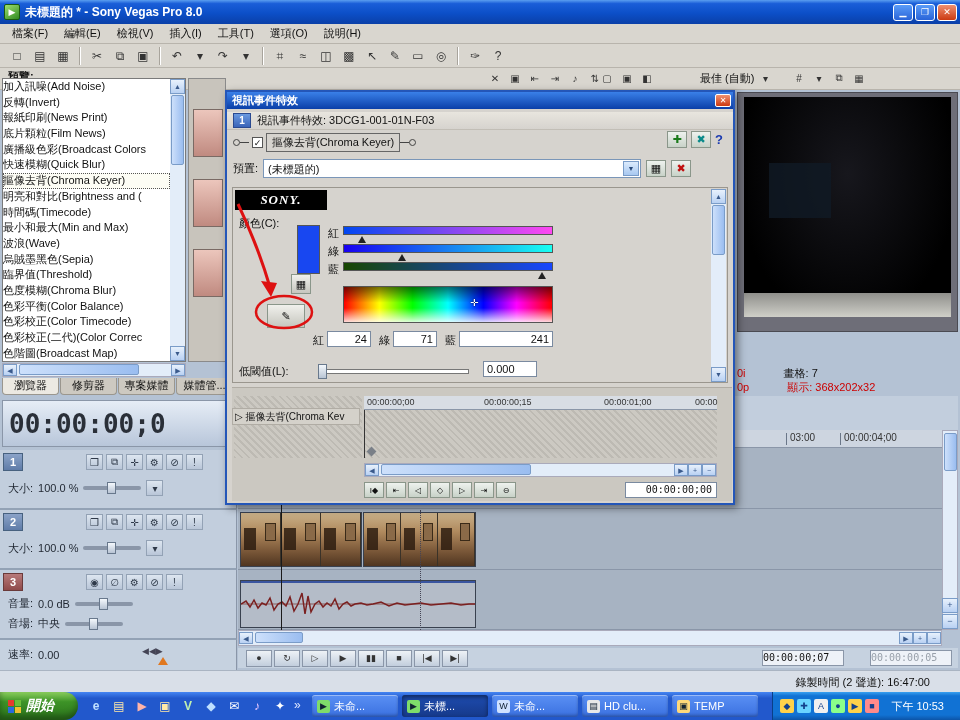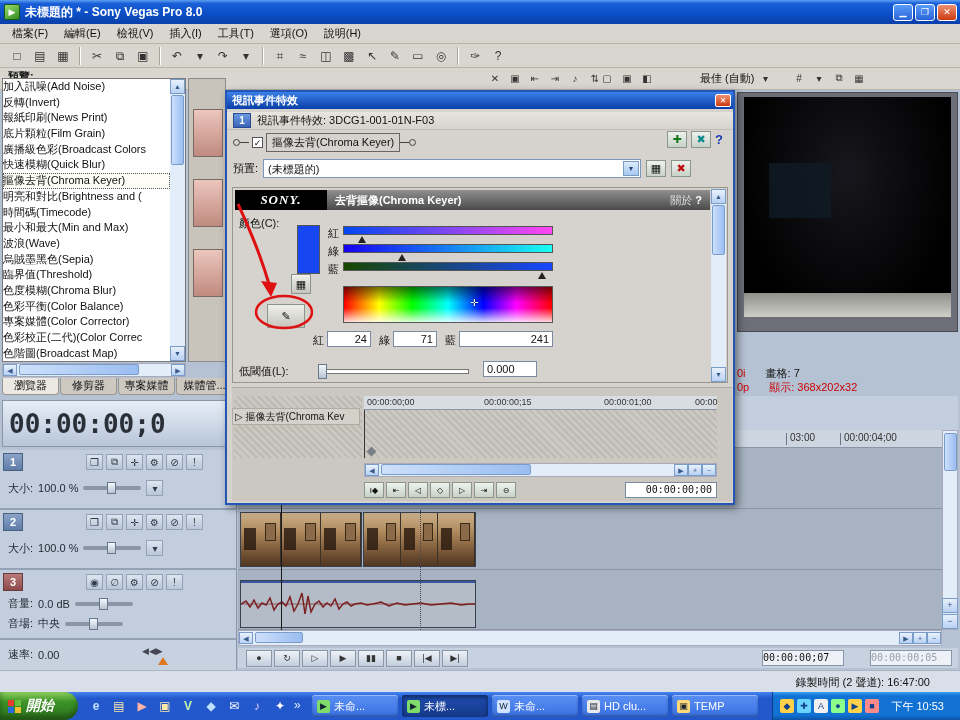--- a/index.html
+++ b/index.html
@@ -52,21 +52,21 @@
   .media-sliver{position:absolute;left:188px;top:78px;width:38px;height:284px;background:#c8c4bc;border:1px solid #8a8a8a}
   .m-thumb{position:absolute;left:4px;width:30px;height:48px;background:linear-gradient(#ecc6bc,#c08a80);border:1px solid #7a6a64}
 
   
   .preview-panel{position:absolute;left:737px;top:92px;width:221px;height:240px;background:#6e6e78;border:1px solid #4a4a52}
   .video-area{position:absolute;left:6px;top:4px;right:6px;bottom:14px;
     background:radial-gradient(ellipse at 50% 35%,#17171d 0%,#000 75%)}
   .video-band{position:absolute;left:0;right:0;bottom:0;height:24px;background:linear-gradient(#8f8f8b,#cfcfc8)}
   .video-dim{position:absolute;left:12%;top:30%;width:30%;height:25%;background:#101a26;opacity:.8}
   .pv-info{position:absolute;left:737px;top:366px;width:222px;font-size:11px;line-height:14px}
-  .pv-row{display:flex;gap:20px}
+  .pv-row{display:flex;gap:38px}
   .red-txt{color:#c00}
 
   
   .big-tc{position:absolute;left:2px;top:400px;width:234px;height:47px;
     background:linear-gradient(#e6edf6,#b8c6da);border:1px solid #8a96a8;display:flex;align-items:center;padding-left:6px;
     font-family:"DejaVu Sans Mono",monospace;font-size:26px;font-weight:600;color:#2a2f38}
   .track{position:absolute;left:0;width:237px;background:#c2cedd;border-bottom:2px solid #93a2b5;border-right:1px solid #8a96a8}
   .tnum{position:absolute;left:3px;top:3px;width:20px;height:18px;color:#fff;text-align:center;line-height:17px;
     font-weight:bold;border:1px solid #47617f;background:linear-gradient(#8ba3c8,#5f7ca8)}
   .tnum.audio{background:linear-gradient(#b87a7a,#8f4a4a);border-color:#6a3a3a}
@@ -287,33 +287,33 @@
         <span class="small-icon" data-index="3">▦</span>
       </span>
   </div>
 
   <div class="fx-panel">
     <div class="fx-list">
 
     <div class="fx-item" data-index="0" data-state="">加入訊噪(Add Noise)</div>
         <div class="fx-item" data-index="1" data-state="">反轉(Invert)</div>
         <div class="fx-item" data-index="2" data-state="">報紙印刷(News Print)</div>
-        <div class="fx-item" data-index="3" data-state="">底片顆粒(Film Grain)</div>
+        <div class="fx-item" data-index="3" data-state="">底片顆粒(Film News)</div>
         <div class="fx-item" data-index="4" data-state="">廣播級色彩(Broadcast Colors</div>
         <div class="fx-item" data-index="5" data-state="">快速模糊(Quick Blur)</div>
         <div class="fx-item" data-index="6" data-state="selected">摳像去背(Chroma Keyer)</div>
         <div class="fx-item" data-index="7" data-state="">明亮和對比(Brightness and (</div>
         <div class="fx-item" data-index="8" data-state="">時間碼(Timecode)</div>
         <div class="fx-item" data-index="9" data-state="">最小和最大(Min and Max)</div>
         <div class="fx-item" data-index="10" data-state="">波浪(Wave)</div>
         <div class="fx-item" data-index="11" data-state="">烏賊墨黑色(Sepia)</div>
         <div class="fx-item" data-index="12" data-state="">臨界值(Threshold)</div>
         <div class="fx-item" data-index="13" data-state="">色度模糊(Chroma Blur)</div>
         <div class="fx-item" data-index="14" data-state="">色彩平衡(Color Balance)</div>
-        <div class="fx-item" data-index="15" data-state="">專案媒體(Color Corrector)</div>
+        <div class="fx-item" data-index="15" data-state="">色彩校正(Color Timecode)</div>
         <div class="fx-item" data-index="16" data-state="">色彩校正(二代)(Color Correc</div>
         <div class="fx-item" data-index="17" data-state="">色階圖(Broadcast Map)</div>
       </div>
     <div class="vscroll">
       <div class="sb-btn">▲</div>
       <div class="sb-thumb" style="top:16px;height:70px"></div>
       <div class="sb-btn" style="position:absolute;bottom:0">▼</div>
     </div>
   </div>
   <div class="fx-hscroll">
@@ -592,27 +592,20 @@
         <span>(未標題的)</span>
         <span class="combo-arrow">▼</span>
       </span>
       <span class="cbtn">▦</span>
       <span class="cbtn" style="color:#c01010">✖</span>
     </div>
 
     <div class="plug-area">
       <div class="sony-bar">
         <span class="sony-box">SONY.</span>
-        <span class="plug-title">
-          <span>去背摳像(Chroma Keyer)</span>
-          <span class="about">
-            <span>關於</span>
-            <span style="color:#fff;font-weight:bold">?</span>
-          </span>
-        </span>
       </div>
       <span style="position:absolute;left:6px;top:28px">顏色(C):</span>
       <div class="swatch" style="background: rgb(24, 71, 241);"></div>
 
       <span style="position:absolute;left:95px;top:38px">紅</span>
       <div class="chan-bar" style="top:38px;background:linear-gradient(90deg,rgb(0,71,241),rgb(255,71,241))"></div>
       <div class="tri" style="left:125px;top:48px"></div>
 
       <span style="position:absolute;left:95px;top:56px">綠</span>
       <div class="chan-bar" style="top:56px;background:linear-gradient(90deg,rgb(24,0,241),rgb(24,255,241))"></div>

